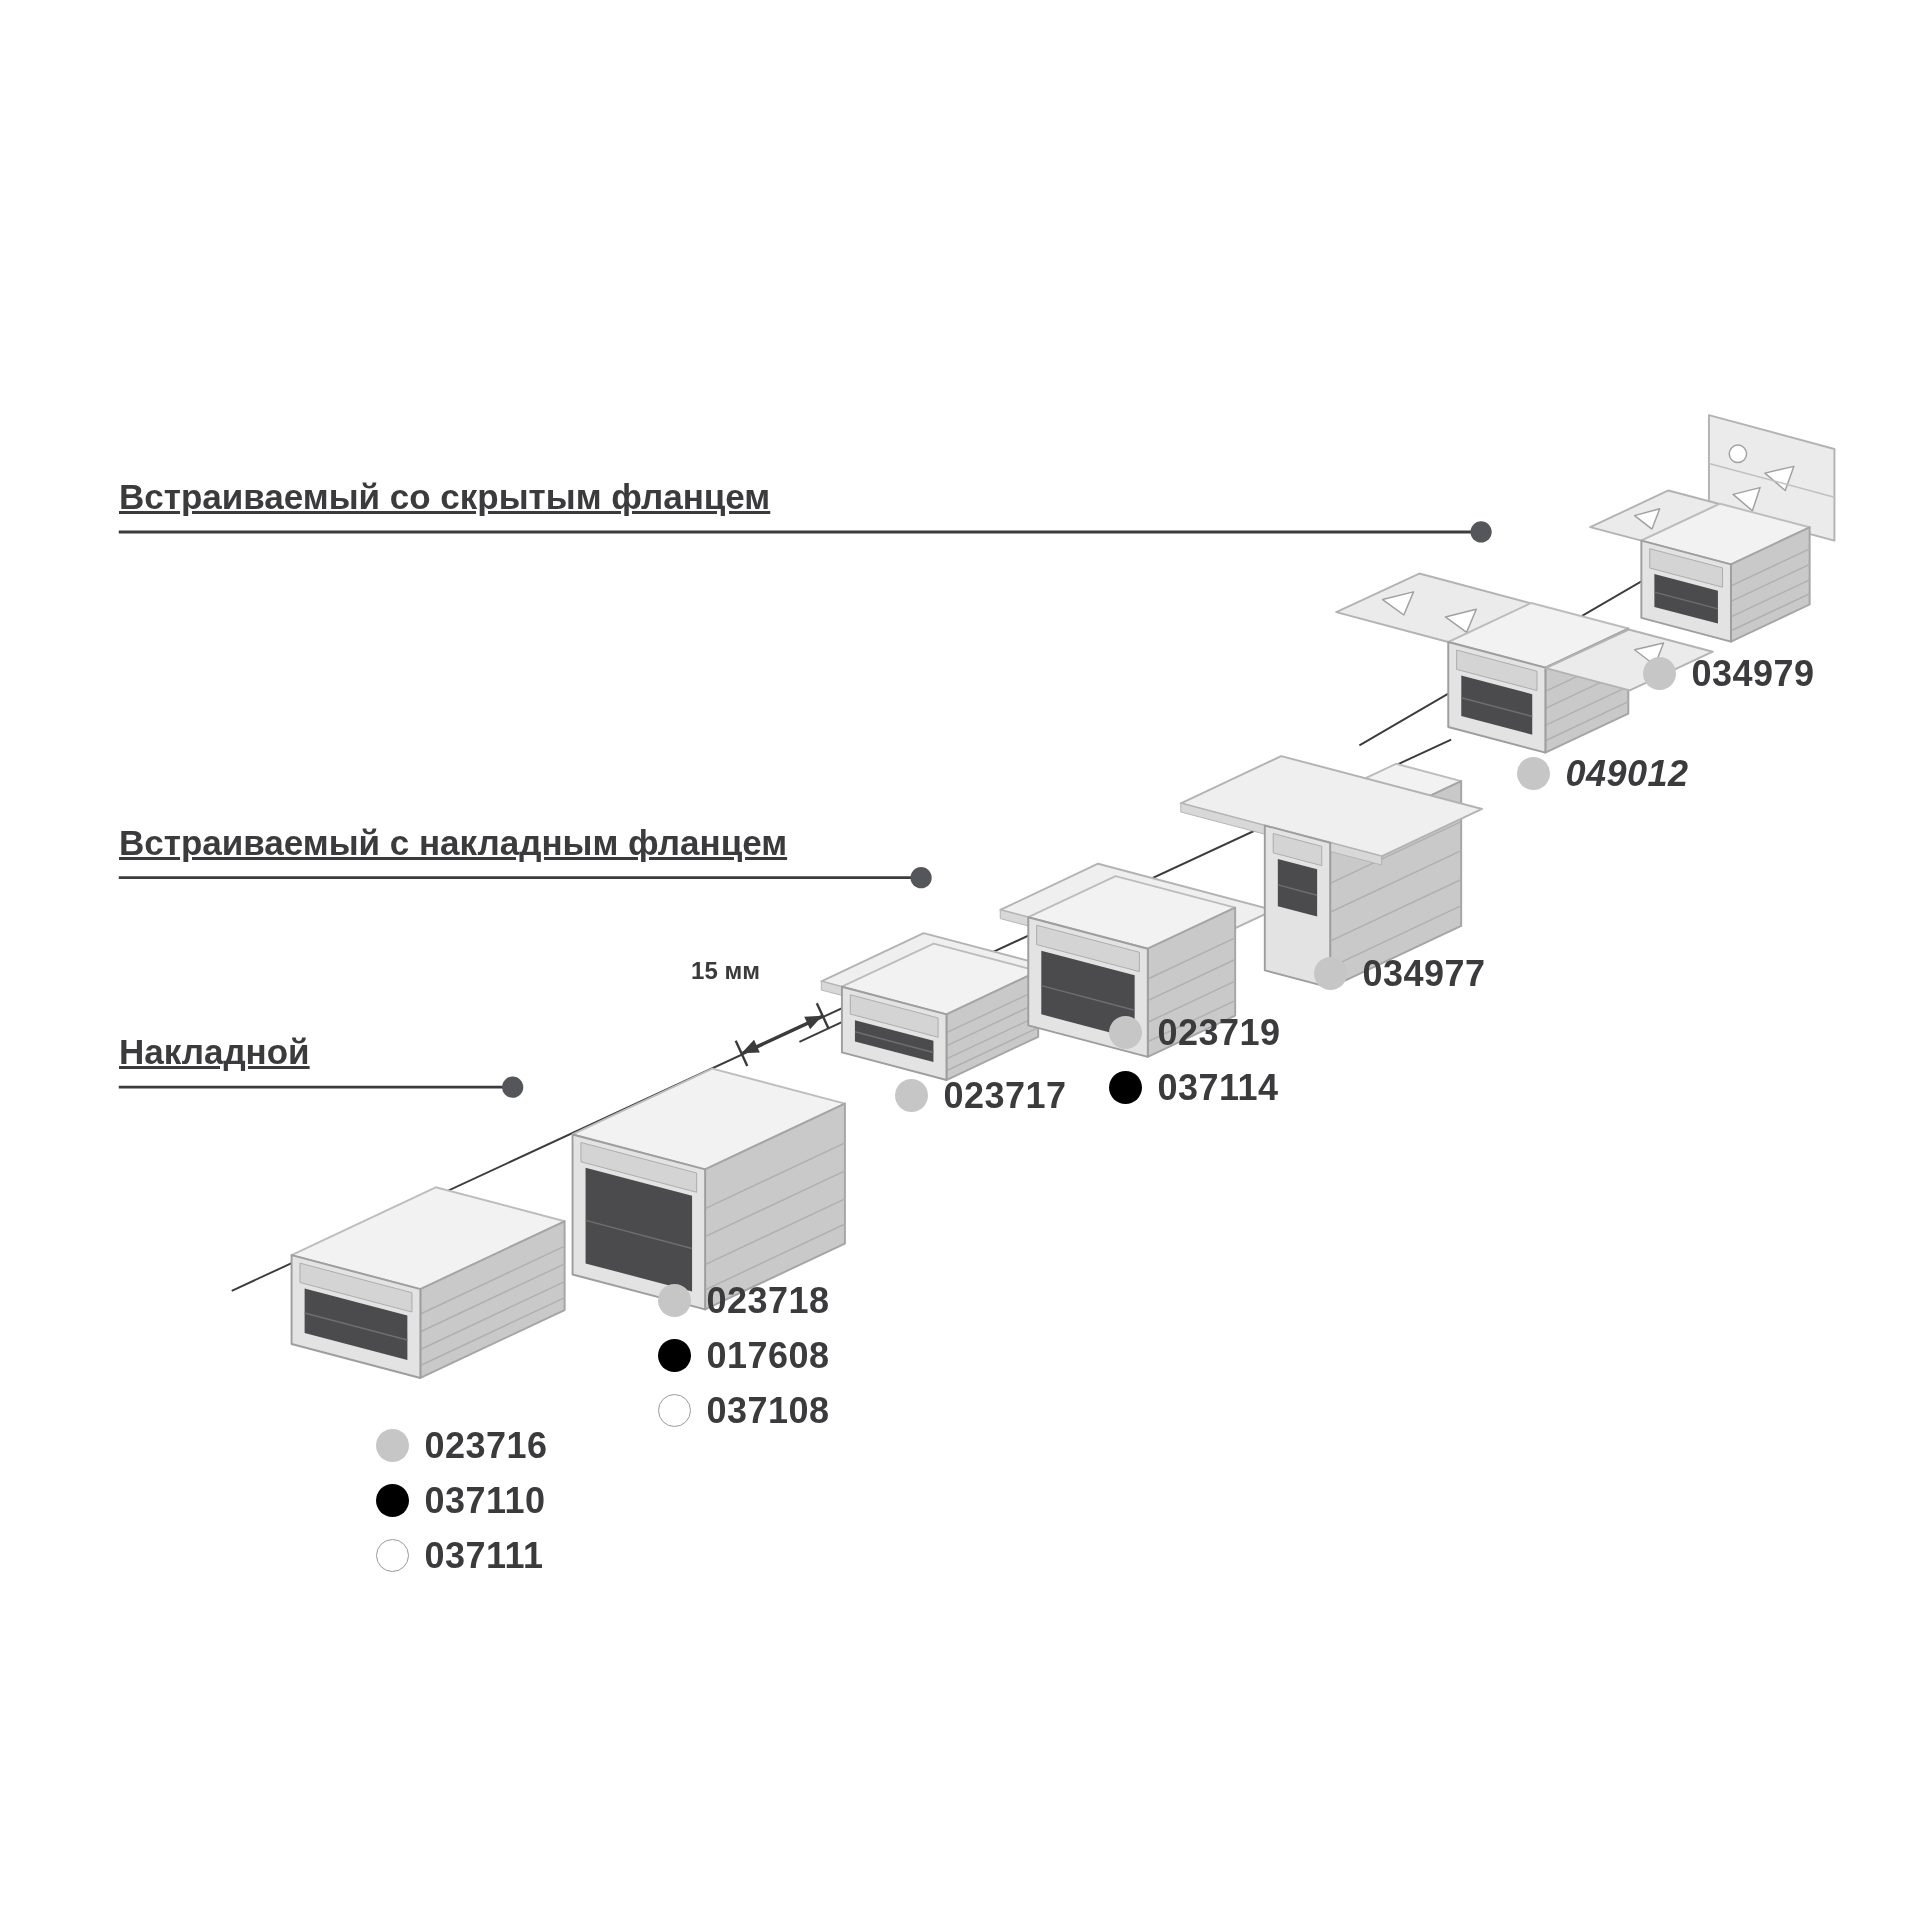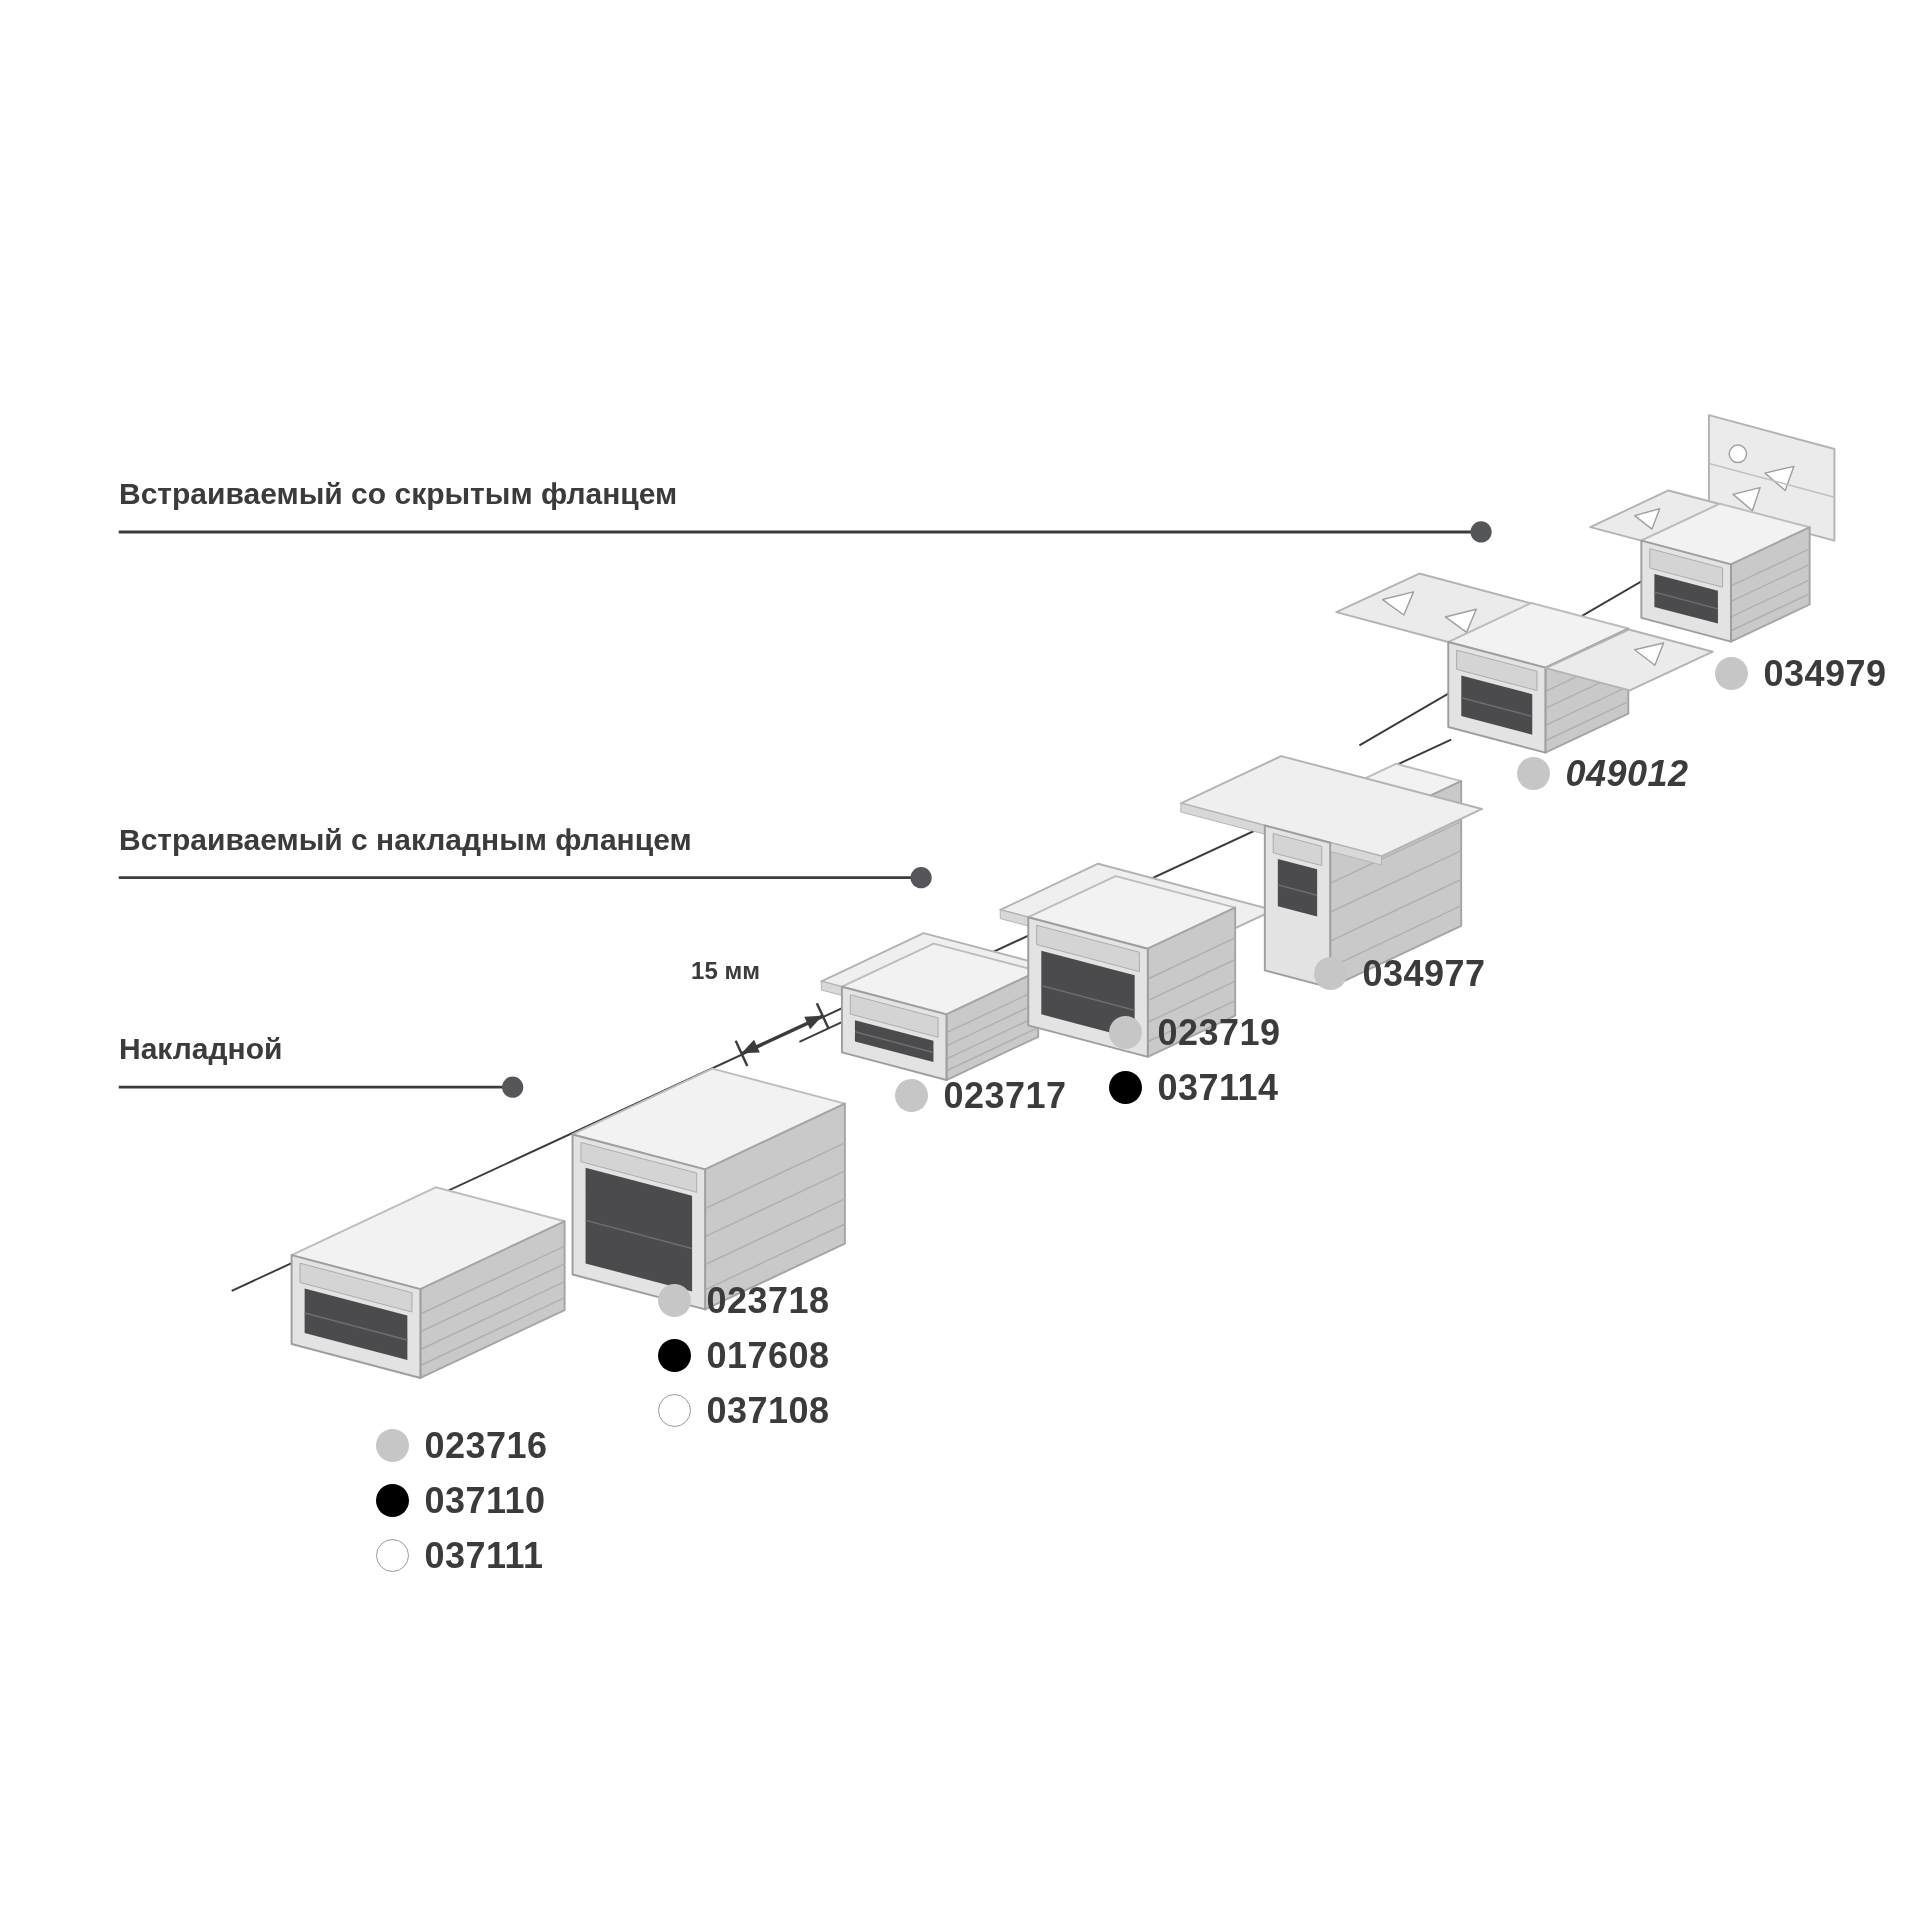--- a/index.html
+++ b/index.html
@@ -1,36 +1,36 @@
 <!DOCTYPE html>
 <html><head>
 <meta charset="utf-8">
 <style>
   html,body{margin:0;padding:0;width:1931px;height:1931px;background:#ffffff;overflow:hidden;}
   body{position:relative;font-family:"Liberation Sans", sans-serif;color:#3b3b3d;}
   #scene{position:absolute;left:0;top:0;}
-  .label{position:absolute;font-weight:bold;font-size:30px;white-space:nowrap;}
+  .label{position:absolute;font-weight:bold;font-size:35px;white-space:nowrap;text-decoration:underline;}
   .l1{left:119px;top:477px;}
   .l2{left:119px;top:823px;}
   .l3{left:119px;top:1032px;}
   .dim{position:absolute;left:653px;top:957px;width:145px;text-align:center;font-weight:bold;font-size:24px;}
   .codes{position:absolute;}
   .code-row{display:flex;align-items:center;gap:15.4px;height:55px;}
   .dot{width:33px;height:33px;border-radius:50%;flex:0 0 auto;box-sizing:border-box;}
   .dot-gray{background:#c6c6c6;}
   .dot-black{background:#000000;}
   .dot-white{background:#ffffff;border:1.9px solid #9a9a9a;}
   .code-text{font-weight:bold;font-size:36px;letter-spacing:0.5px;}
   .g0{left:376px;top:1418px;}
   .g1{left:658px;top:1273px;}
   .g2{left:895px;top:1068px;text-align:center;}
   .g3{left:1109px;top:1005px;}
   .g4{left:1314px;top:946px;}
   .g5{left:1517px;top:746px;font-style:italic;}
-  .g6{left:1715px;top:646px;}
+  .g6{left:1643px;top:646px;}
 </style>
 </head>
 <body>
 
 <svg id="scene" width="1931" height="1931" viewBox="0 0 2000 2000">
 
   <g>
     <line x1="240" y1="1337" x2="905" y2="1029" stroke="#3b3b3d" stroke-width="2"></line>
     <line x1="828" y1="1079" x2="1503" y2="766" stroke="#3b3b3d" stroke-width="2"></line>
     <line x1="1408" y1="772" x2="1886" y2="494" stroke="#3b3b3d" stroke-width="2"></line>

